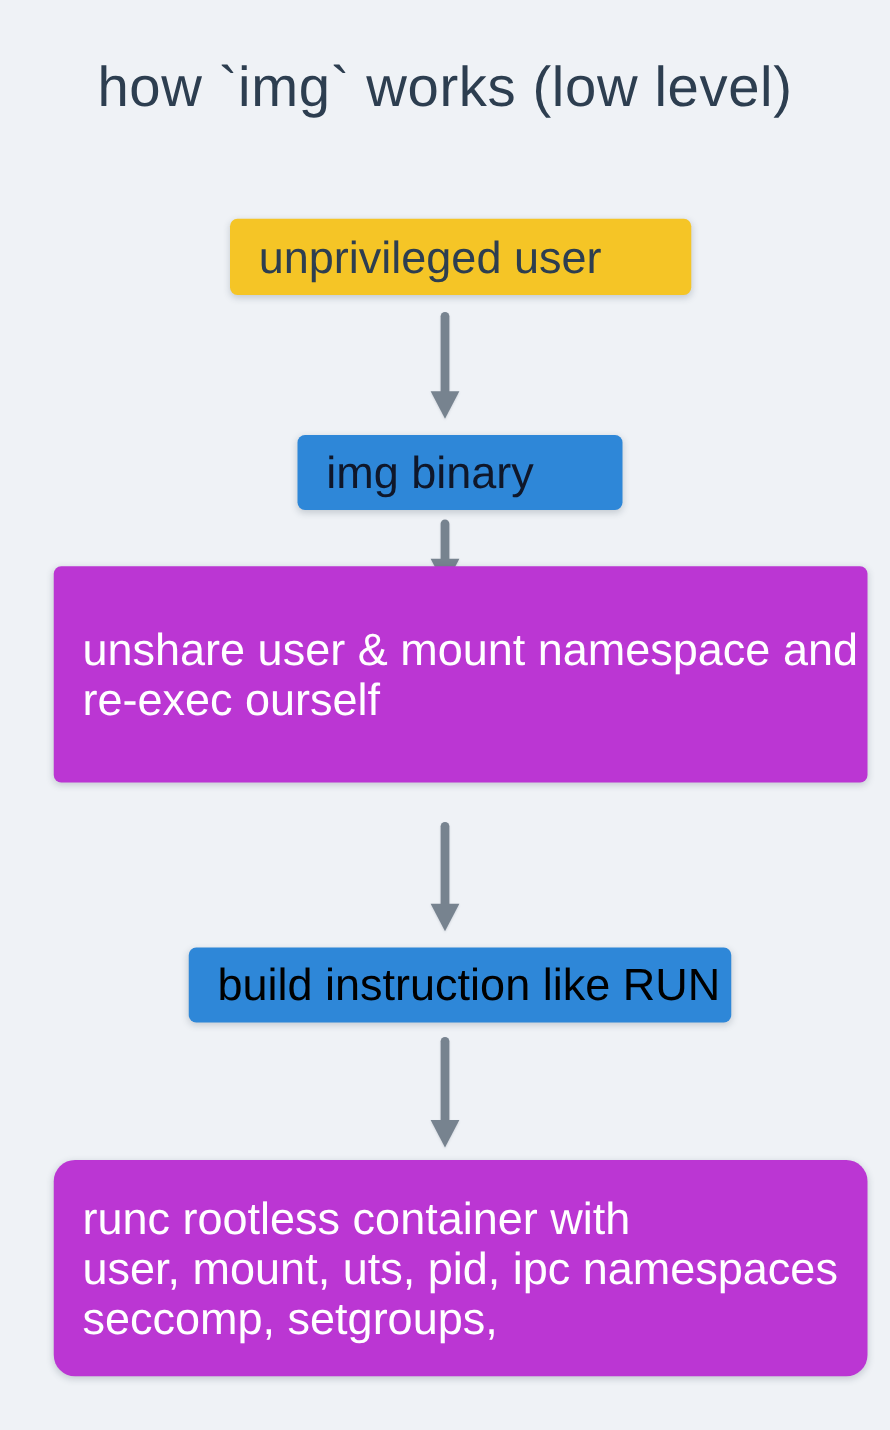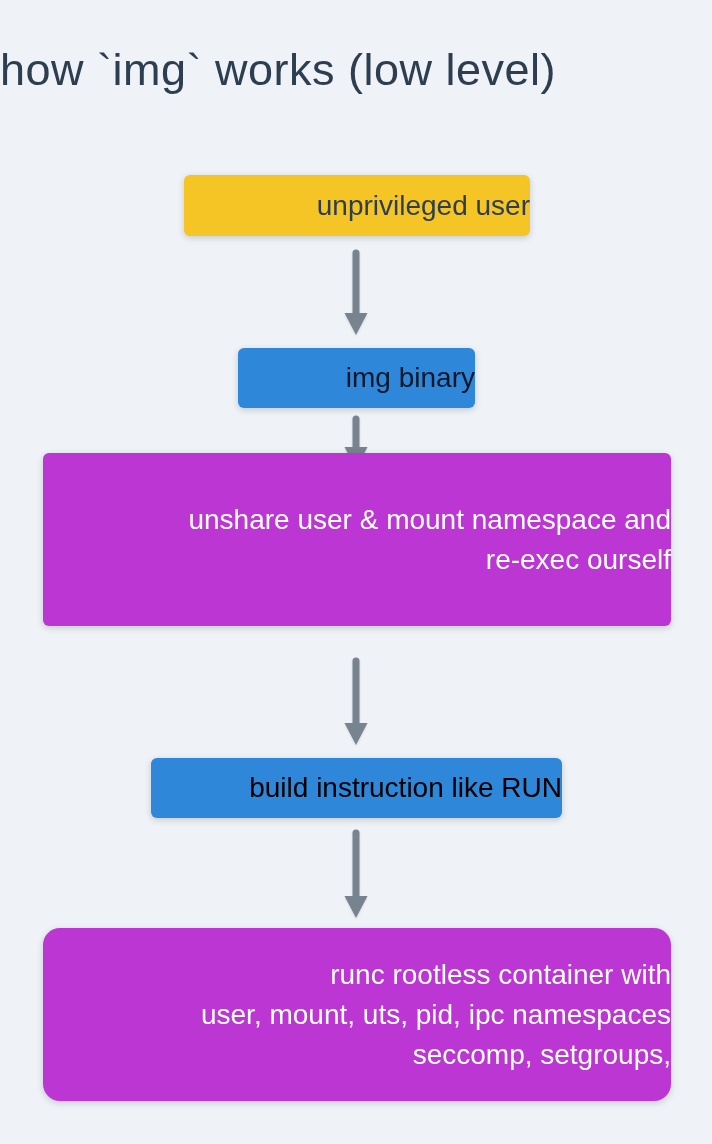--- a/index.html
+++ b/index.html
@@ -14,37 +14,39 @@
     width: 712px;
     height: 1144px;
     background: #eff2f6;
     overflow: hidden;
   }
   .title {
     position: absolute;
     left: 0;
     top: 44px;
     width: 712px;
+    text-align: center;
     font-size: 45px;
     font-weight: 500;
     letter-spacing: 0.5px;
     color: #2d3e50;
   }
   .node {
     position: absolute;
     border-radius: 6px;
     box-shadow: 0 2px 6px rgba(45, 62, 80, 0.22);
     display: flex;
     flex-direction: column;
     justify-content: center;
-    align-items: flex-end;
+    align-items: flex-start;
     text-align: center;
-    font-size: 28px;
+    font-size: 36px;
     line-height: 40px;
     font-weight: 400;
+    padding-left: 23px;
   }
   .node-unprivileged { left: 184px; top: 175px; width: 346px; height: 61px; }
   .node-img-binary   { left: 238px; top: 348px; width: 237px; height: 60px; }
   .node-unshare      { left: 43px;  top: 453px; width: 628px; height: 173px; }
   .node-build        { left: 151px; top: 758px; width: 411px; height: 60px; }
   .node-runc         { left: 43px;  top: 928px; width: 628px; height: 173px; border-radius: 17px; }
   .arrow {
     position: absolute;
     left: 343px;
     filter: drop-shadow(0 1px 1px rgba(45, 62, 80, 0.15));

